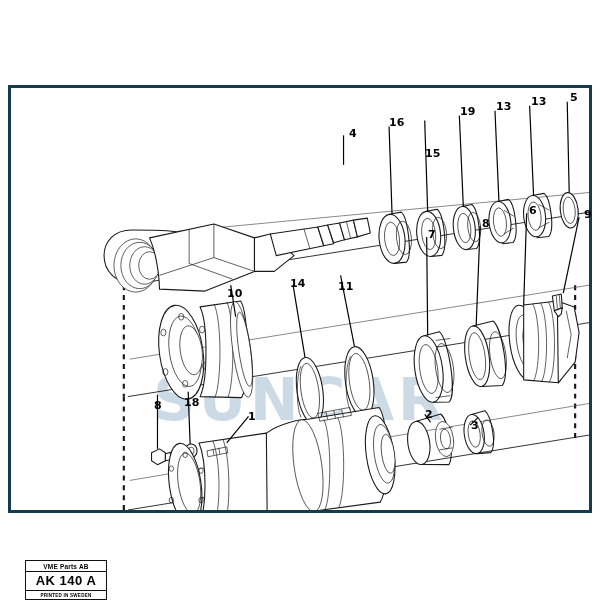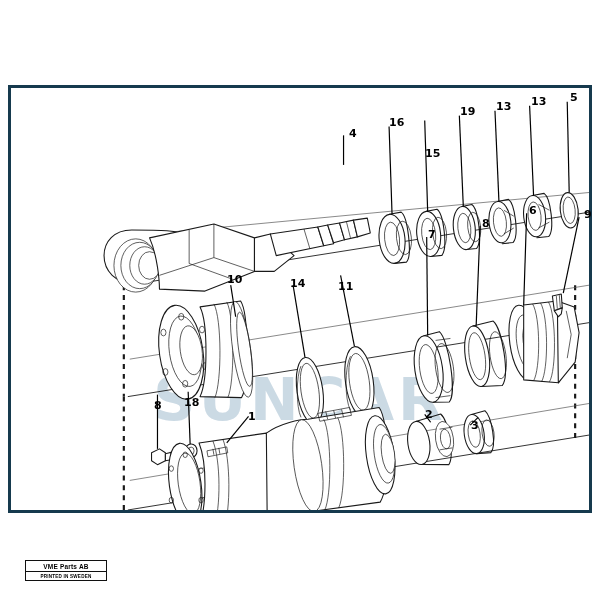--- a/index.html
+++ b/index.html
@@ -387,28 +387,29 @@
     <div class="callout" style="left:520px; top:8px;">13</div>
     <div class="callout" style="left:559px; top:4px;">5</div>
 
     <div class="callout" style="left:417px; top:141px;">7</div>
     <div class="callout" style="left:471px; top:130px;">8</div>
     <div class="callout" style="left:518px; top:117px;">6</div>
     <div class="callout" style="left:573px; top:121px;">9</div>
 
     <div class="callout" style="left:279px; top:190px;">14</div>
     <div class="callout" style="left:327px; top:180px;margin-top:13px;">11</div>
-    <div class="callout" style="left:216px; top:186px;">10</div>
+    <div class="callout" style="left:216px; top:200px;">10</div>
 
     <div class="callout" style="left:143px; top:312px;">8</div>
     <div class="callout" style="left:173px; top:309px;">18</div>
 
     <div class="callout" style="left:237px; top:323px;">1</div>
     <div class="callout" style="left:414px; top:321px;">2</div>
     <div class="callout" style="left:460px; top:332px;">3</div>
 
     <div id="titleblock">
       <div class="tb-row tb-top">VME Parts AB</div>
+      <div class="tb-row tb-mid">AK 140 A</div>
       <div class="tb-row tb-bot">PRINTED IN SWEDEN</div>
     </div>
 
   </div>
 </div>
 
 </body></html>

